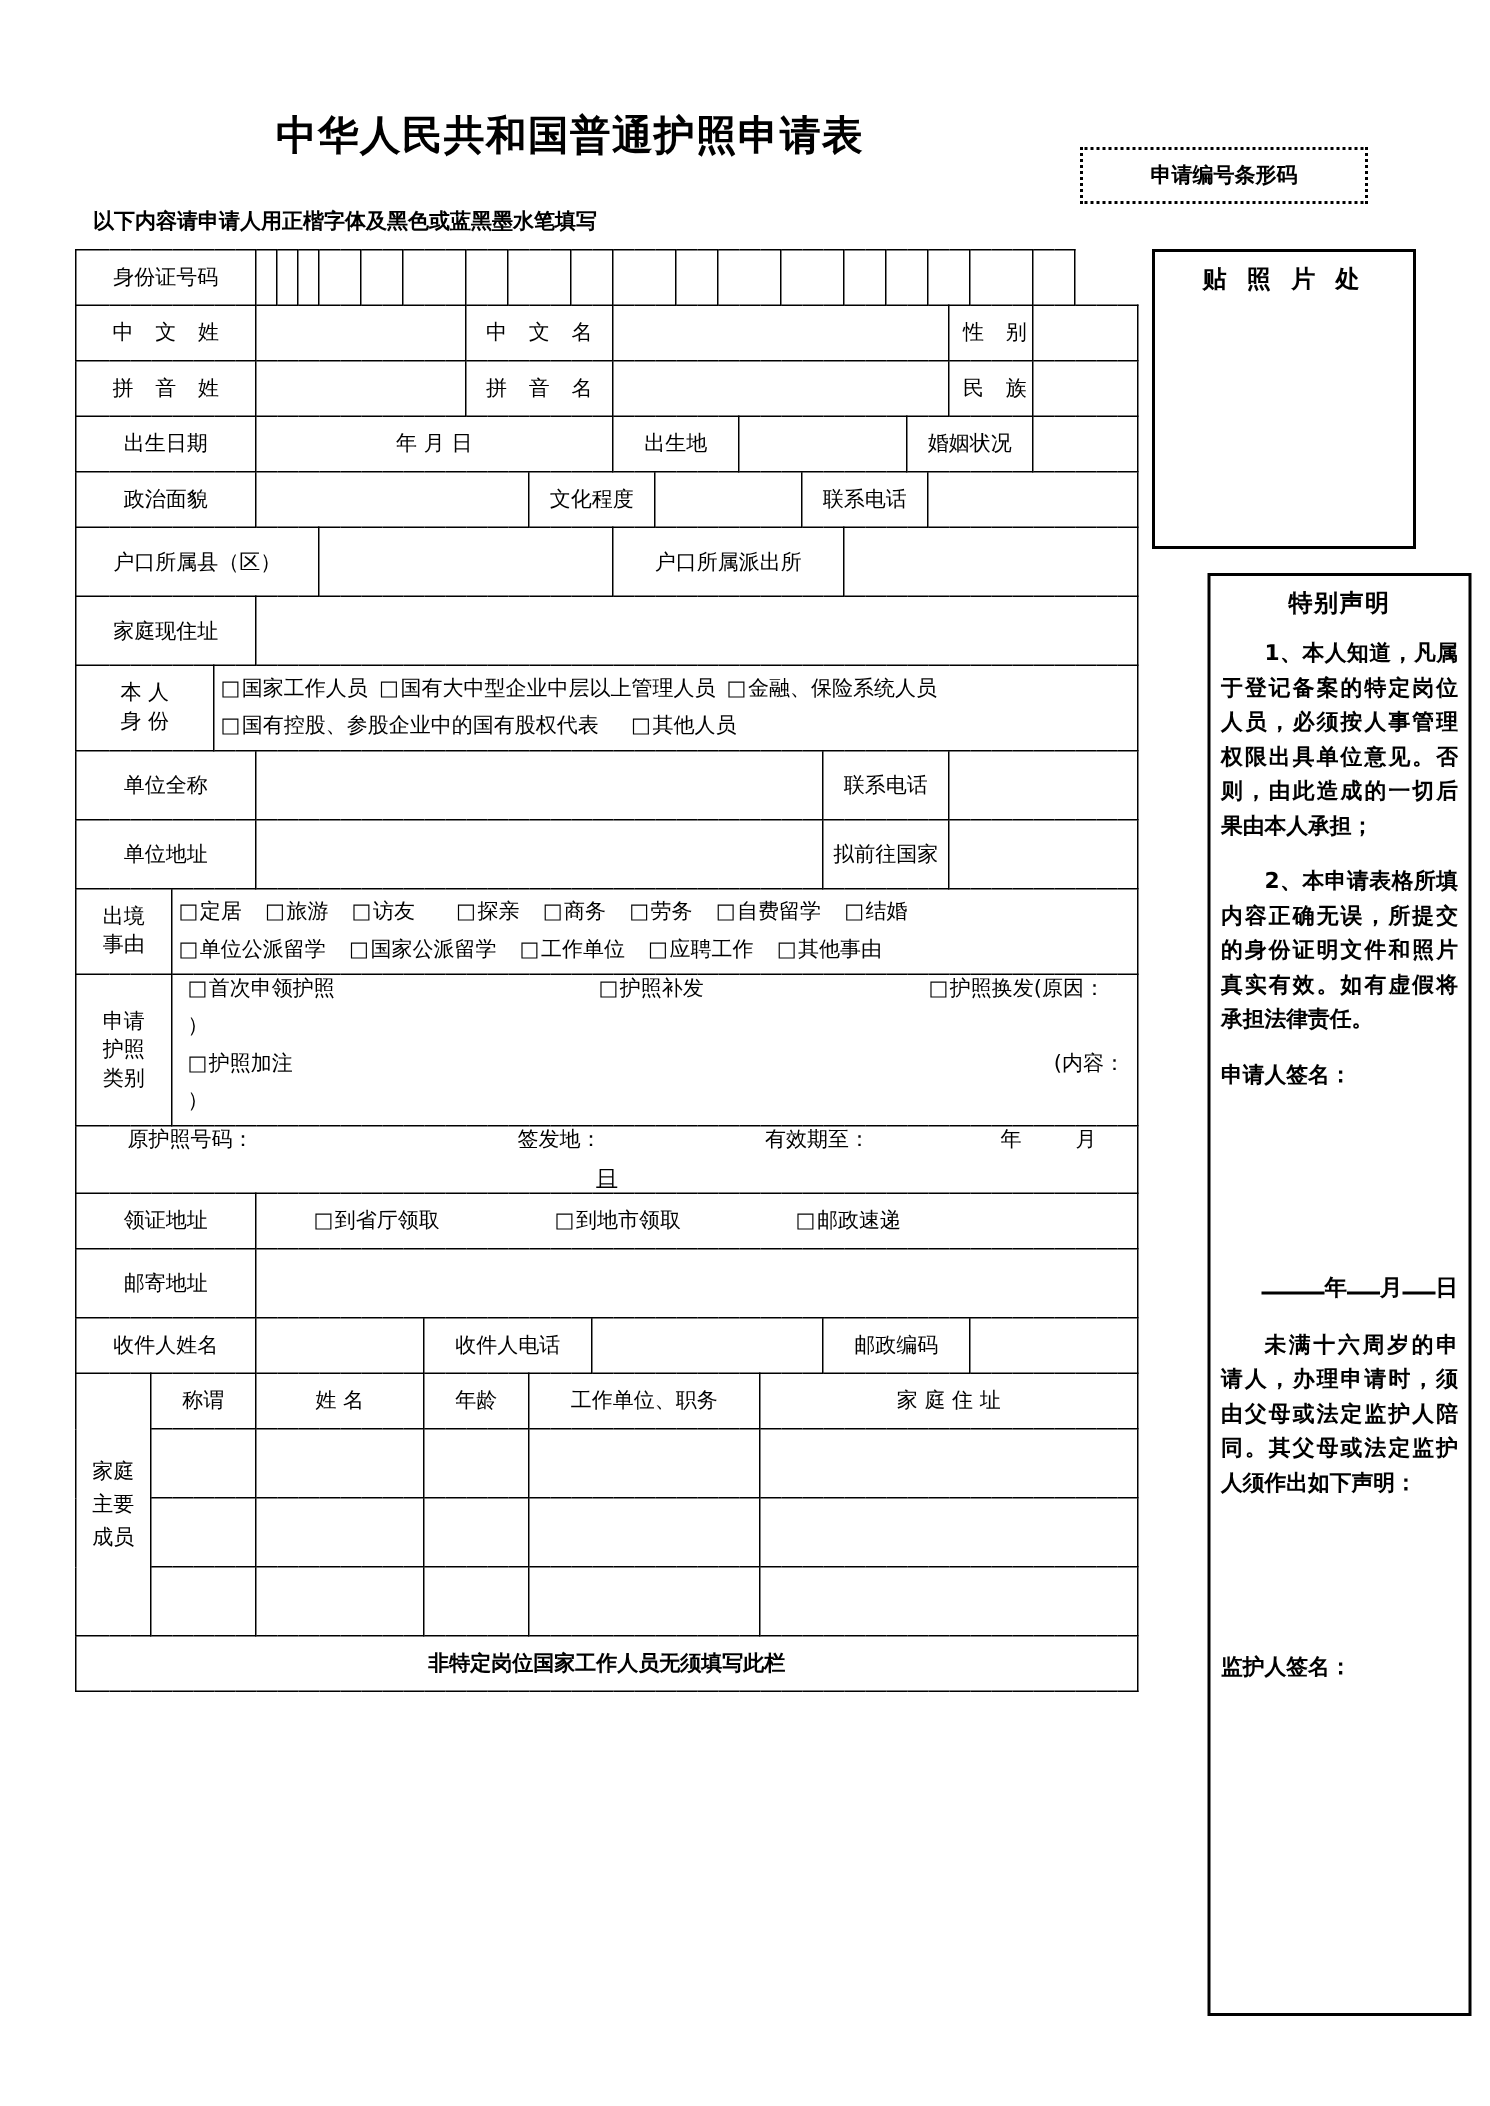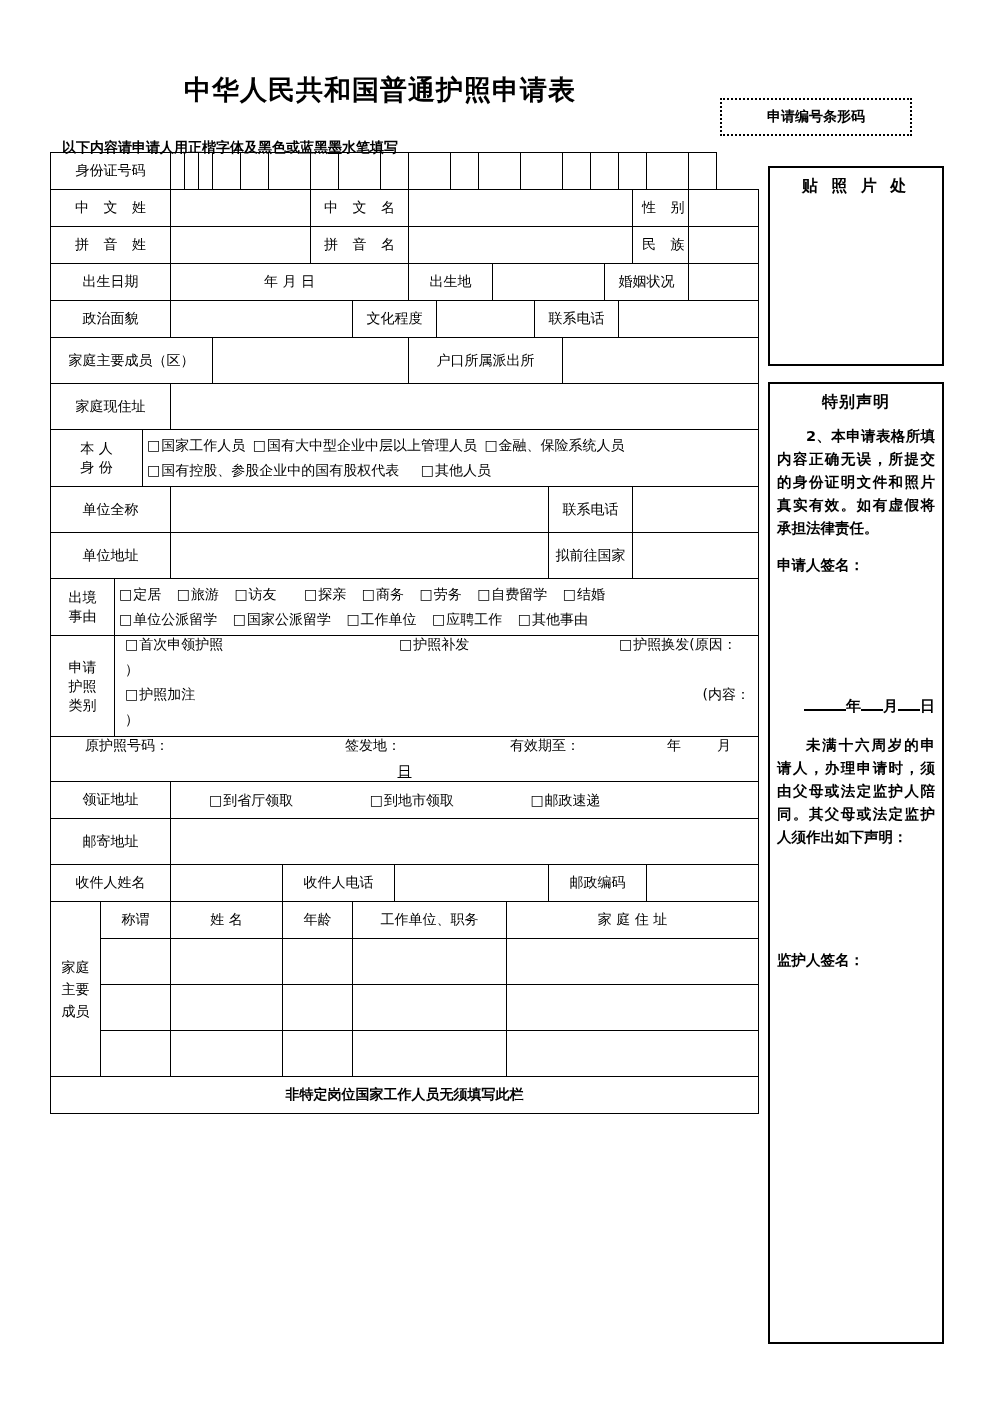--- a/index.html
+++ b/index.html
@@ -45,21 +45,21 @@
     left: 62px;
     top: 139px;
     font-size: 14px;
     font-weight: bold;
   }
 
   
   #form-table {
     position: absolute;
     left: 50px;
-    top: 152px;
+    top: 166px;
     width: 700px;
     border-collapse: collapse;
     table-layout: fixed;
   }
   #form-table td {
     border: 1px solid #000;
     padding: 0 4px;
     height: 36px;
     vertical-align: middle;
     font-size: 14px;
@@ -118,21 +118,21 @@
   .apptype-row .pr { position: absolute; right: 4px; }
 
   
   .rbox {
     position: absolute;
     border: 2px solid #000;
     box-sizing: border-box;
     font-size: 14px;
   }
   #photo-box { left: 768px; top: 166px; width: 176px; height: 200px; }
-  #decl-box  { left: 768px; top: 382px; width: 176px; height: 962px; }
+  #decl-box  { left: 805px; top: 382px; width: 176px; height: 962px; }
   .rbox-title {
     text-align: center;
     font-weight: bold;
     font-size: 16px;
     letter-spacing: 4px;
     margin-top: 8px;
   }
   .photo-lines {
     margin: 16px 0 0 8px;
     line-height: 23px;
@@ -278,21 +278,21 @@
   <tr>
     <td class="lbl" colspan="8">政治面貌</td>
     <td colspan="13"></td>
     <td class="lbl" colspan="6">文化程度</td>
     <td colspan="7"></td>
     <td class="lbl" colspan="6">联系电话</td>
     <td colspan="10"></td>
   </tr>
 
   <tr class="tall">
-    <td class="lbl" colspan="11">家庭主要成员（区）</td>
+    <td class="lbl" colspan="11">户口所属县（区）</td>
     <td colspan="14"></td>
     <td class="lbl" colspan="11">户口所属派出所</td>
     <td colspan="14"></td>
   </tr>
 
   <tr class="tall">
     <td class="lbl" colspan="8">家庭现住址</td>
     <td colspan="42"></td>
   </tr>
 
@@ -451,20 +451,21 @@
 </tbody>
   </table>
 
 <div class="rbox" id="photo-box">
   <div class="rbox-title">贴 照 片 处</div>
 </div>
 
 <div class="rbox" id="decl-box">
   <div class="rbox-title" style="letter-spacing:1px">特别声明</div>
   <div class="decl-body">
+    <p class="decl-p">1、本人知道，凡属于登记备案的特定岗位人员，必须按人事管理权限出具单位意见。否则，由此造成的一切后果由本人承担；</p>
     <p class="decl-p">2、本申请表格所填内容正确无误，所提交的身份证明文件和照片真实有效。如有虚假将承担法律责任。</p>
     <p class="decl-plain">申请人签名：</p>
     <div class="gap-sm"></div>
     <div class="datefill">
       <span class="ul u4"></span><span>年</span><span class="ul u2"></span><span>月</span><span class="ul u2"></span><span>日</span>
     </div>
     <p class="decl-p">未满十六周岁的申请人，办理申请时，须由父母或法定监护人陪同。其父母或法定监护人须作出如下声明：</p>
     <div class="gap-lg"></div>
     <p class="decl-plain">监护人签名：</p>
   </div>

